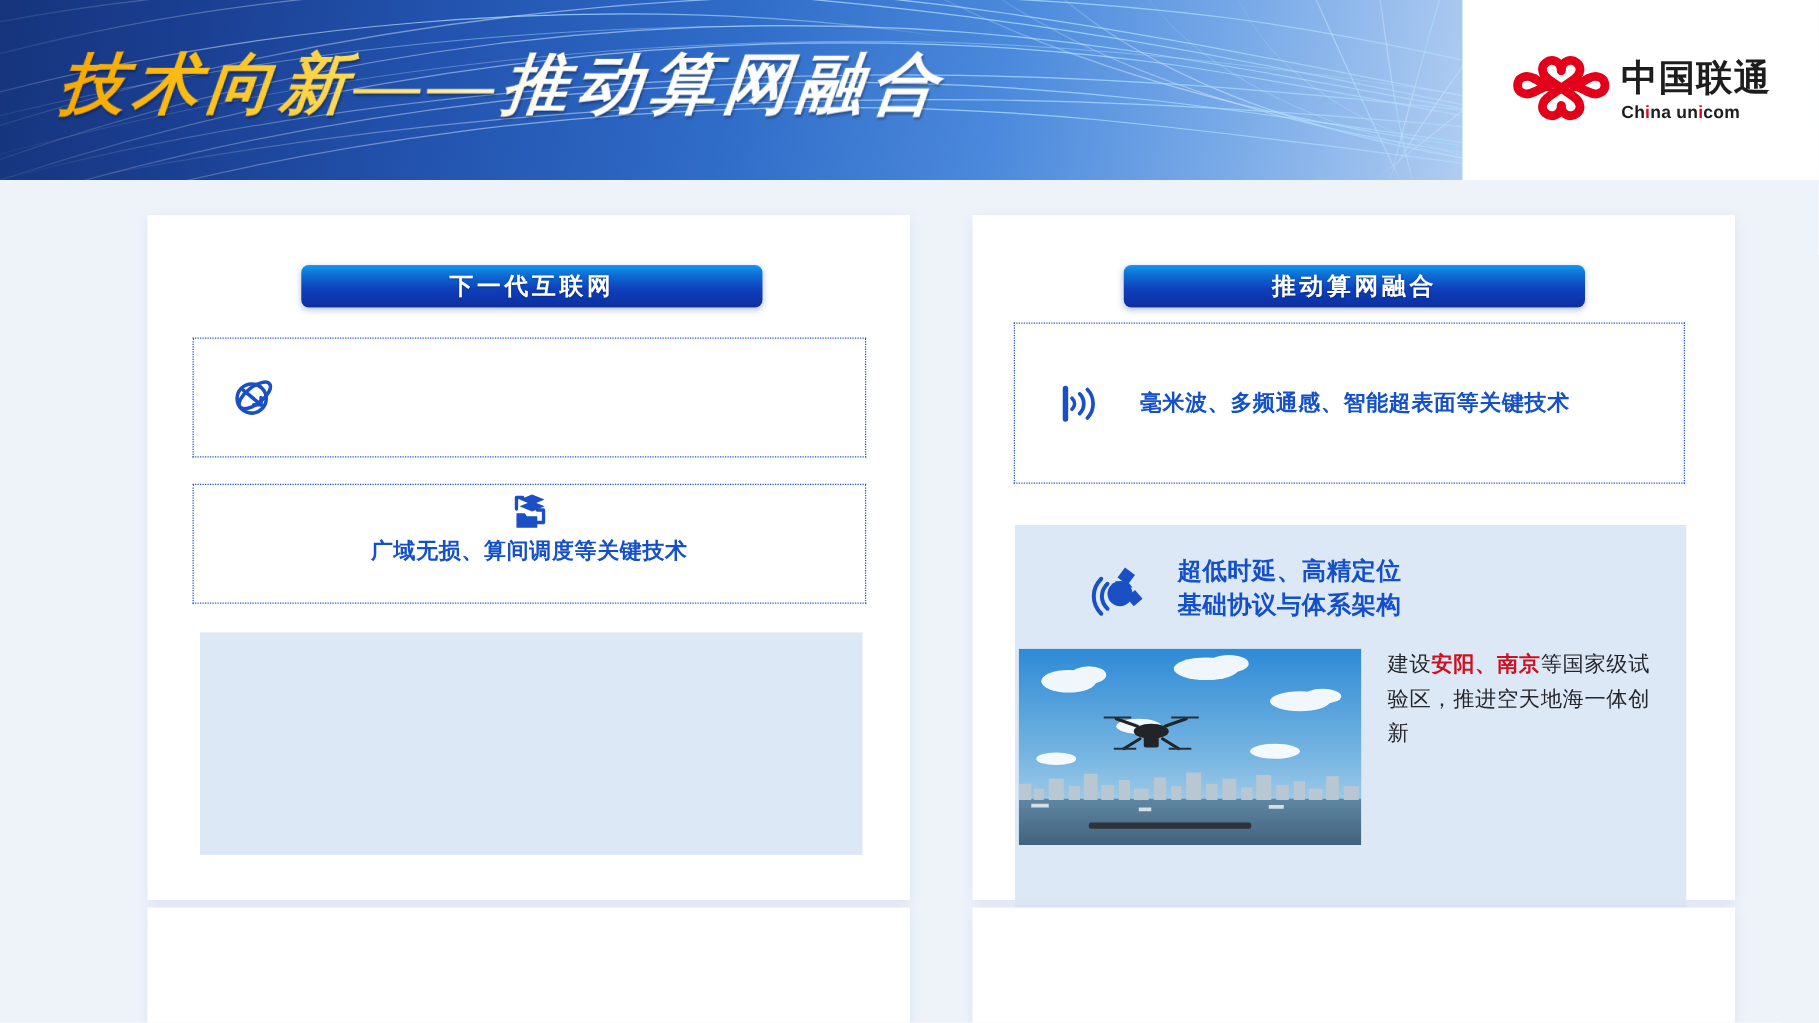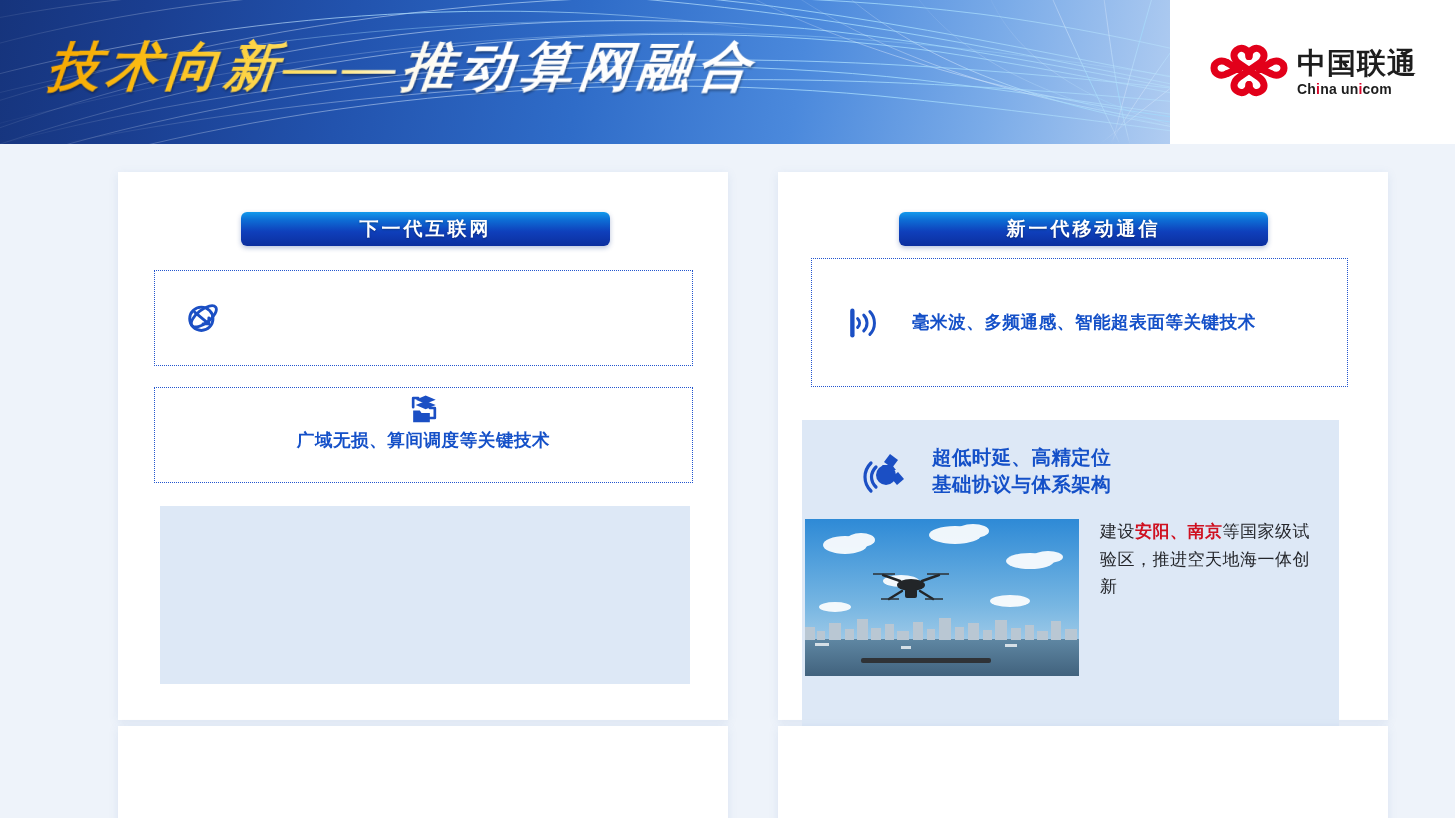--- a/index.html
+++ b/index.html
@@ -73,21 +73,21 @@
     display:flex; align-items:center;
   }
   .db-l1{ left:36px;  top:98px;  width:539px; height:96px; }
   .db-l2{ left:36px;  top:215px; width:539px; height:96px;flex-direction:column; }
   .db-r1{ left:33px;  top:86px;  width:537px; height:129px; }
 
   .softbox{
     position:absolute; background:#dde8f6;
   }
   .sb-l{ left:42px; top:334px; width:530px; height:178px; }
-  .sb-r{ left:24px; top:248px; width:537px; height:309px; }
+  .sb-r{ left:34px; top:248px; width:537px; height:309px; }
 
   .icon{ flex:0 0 auto; display:flex; align-items:center; justify-content:center; }
   .row-txt{
     color:#1450c8; font-weight:700; font-size:17.5px;
     letter-spacing:.6px; line-height:1.38;
   }
 
   .photo{ position:absolute; overflow:hidden; background:#9fc6e8; }
   .ph-r{ left:3px;   top:99px;  width:274px; height:157px; }
 
@@ -206,21 +206,21 @@
       
 
       
 
       
     </div>
   </div>
 
   <div class="panel panel-r">
 
-    <div class="pill pill-r">新一代移动通信</div>
+    <div class="pill pill-r">推动算网融合</div>
 
     <div class="dotbox db-r1">
       <span class="icon" style="width:100px">
         <svg width="42" height="42" viewBox="0 0 48 48" fill="none" stroke="#1b4fc4" stroke-width="3.4" stroke-linecap="round">
           <path d="M13,10 L13,38" stroke-width="5"></path>
           <path d="M19,19 C22,22 22,26 19,29"></path>
           <path d="M26,15 C31,20 31,28 26,33"></path>
           <path d="M33,11 C40,18 40,30 33,37"></path>
         </svg>
       </span>

